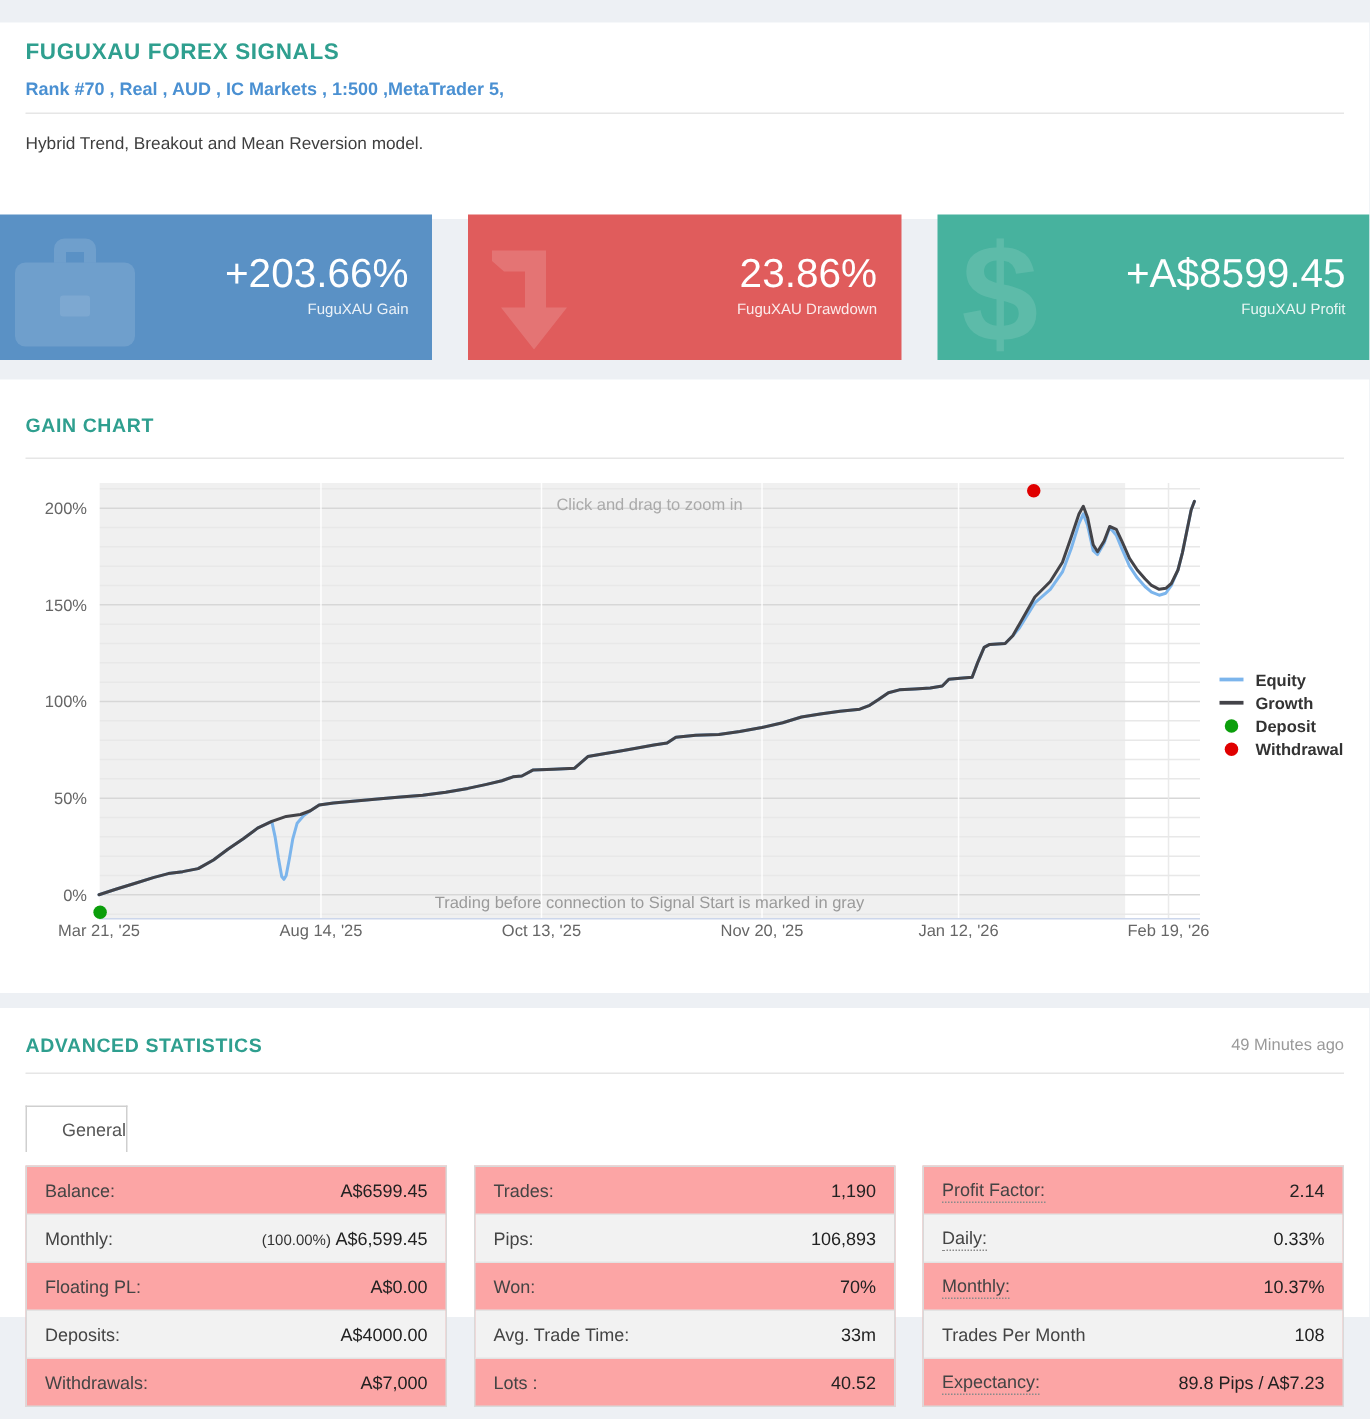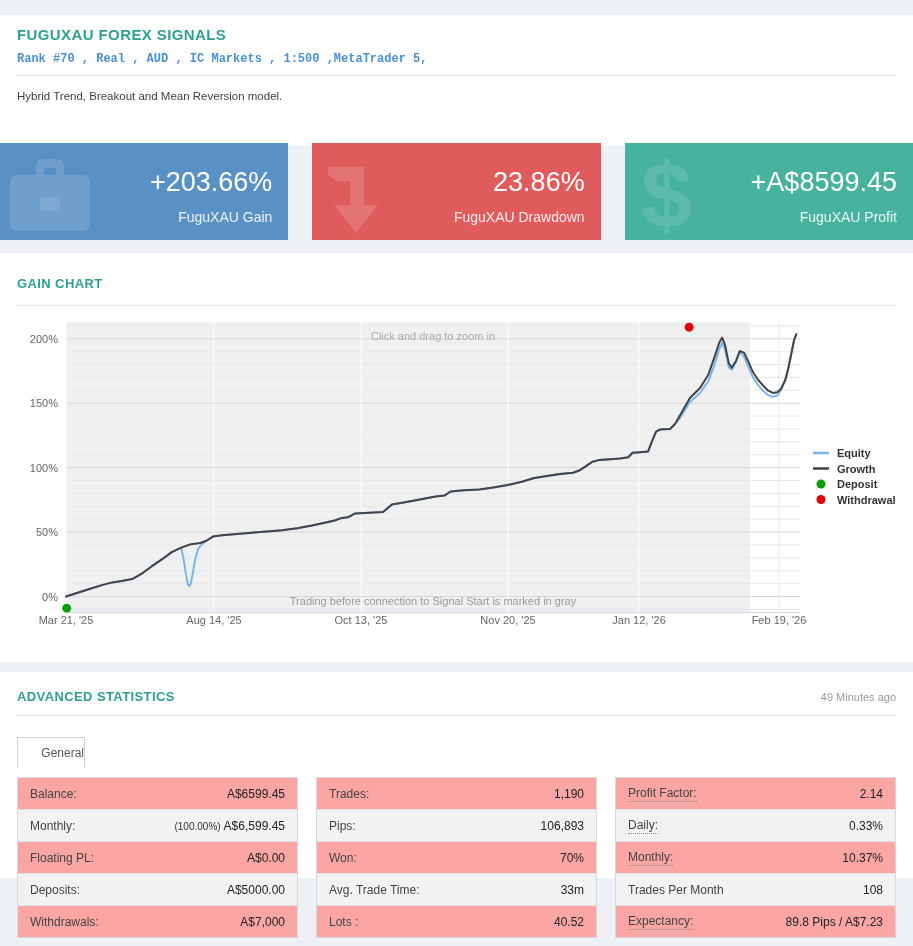--- a/index.html
+++ b/index.html
@@ -4,30 +4,30 @@
 <style>
   html,body{margin:0;padding:0;}
   body{background:#edf0f4;font-family:"Liberation Sans","DejaVu Sans",sans-serif;}
   #page{position:relative;width:913px;height:946px;background:#edf0f4;overflow:hidden;}
   .white-section{position:absolute;left:0;right:0;background:#ffffff;}
   .divider{position:absolute;left:17px;right:17px;height:1px;background:#e6e6e6;}
 
   
   #header-section{top:15px;height:131px;}
   .page-title{position:absolute;left:17px;top:11px;font-size:15px;font-weight:bold;color:#2f9f8f;letter-spacing:.4px;}
-  .page-subtitle{position:absolute;left:17px;top:37px;font-size:12px;font-weight:bold;color:#4a90d2;font-family:Liberation Mono, monospace;}
+  .page-subtitle{position:absolute;left:17px;top:37px;font-size:12px;font-weight:bold;color:#4a90d2;}
   .page-desc{position:absolute;left:17px;top:75px;font-size:11.5px;color:#3f3f3f;}
 
   
   #cards-row{position:absolute;top:143px;left:0;right:0;height:97px;display:flex;gap:24px;}
   .stat-card{position:relative;flex:1;height:97px;overflow:hidden;}
   .stat-card .icon-wrap{position:absolute;left:8px;top:6px;width:84px;height:88px;}
   .stat-card .card-text{position:absolute;right:16px;top:24px;text-align:right;color:#fff;}
   .card-value{font-size:27px;line-height:30px;font-weight:400;}
-  .card-label{font-size:14px;line-height:20px;color:rgba(255,255,255,0.88);margin-top:10px;}
+  .card-label{font-size:10px;line-height:20px;color:rgba(255,255,255,0.88);margin-top:0;}
 
   
   #gain-section{top:253px;height:409px;}
   .section-title{position:absolute;left:17px;top:23px;font-size:13px;font-weight:bold;color:#2f9f8f;letter-spacing:.4px;}
   #gain-divider{top:52px;}
   #gain-chart-holder{position:absolute;left:17px;top:63px;width:880px;height:318px;}
 
   
   #stats-section{top:672px;height:206px;}
   #stats-divider{top:43px;}
@@ -177,21 +177,21 @@
           <div class="stat-row alt">
             <span class="stat-label">Monthly:</span>
             <span class="stat-value"><span class="small">(100.00%)</span>A$6,599.45</span>
           </div>
           <div class="stat-row">
             <span class="stat-label">Floating PL:</span>
             <span class="stat-value">A$0.00</span>
           </div>
           <div class="stat-row alt">
             <span class="stat-label">Deposits:</span>
-            <span class="stat-value">A$5000.00</span>
+            <span class="stat-value">A$4000.00</span>
           </div>
           <div class="stat-row">
             <span class="stat-label">Withdrawals:</span>
             <span class="stat-value">A$7,000</span>
           </div>
         </div>
         <div class="stat-table">
           <div class="stat-row">
             <span class="stat-label">Trades:</span>
             <span class="stat-value">1,190</span>

